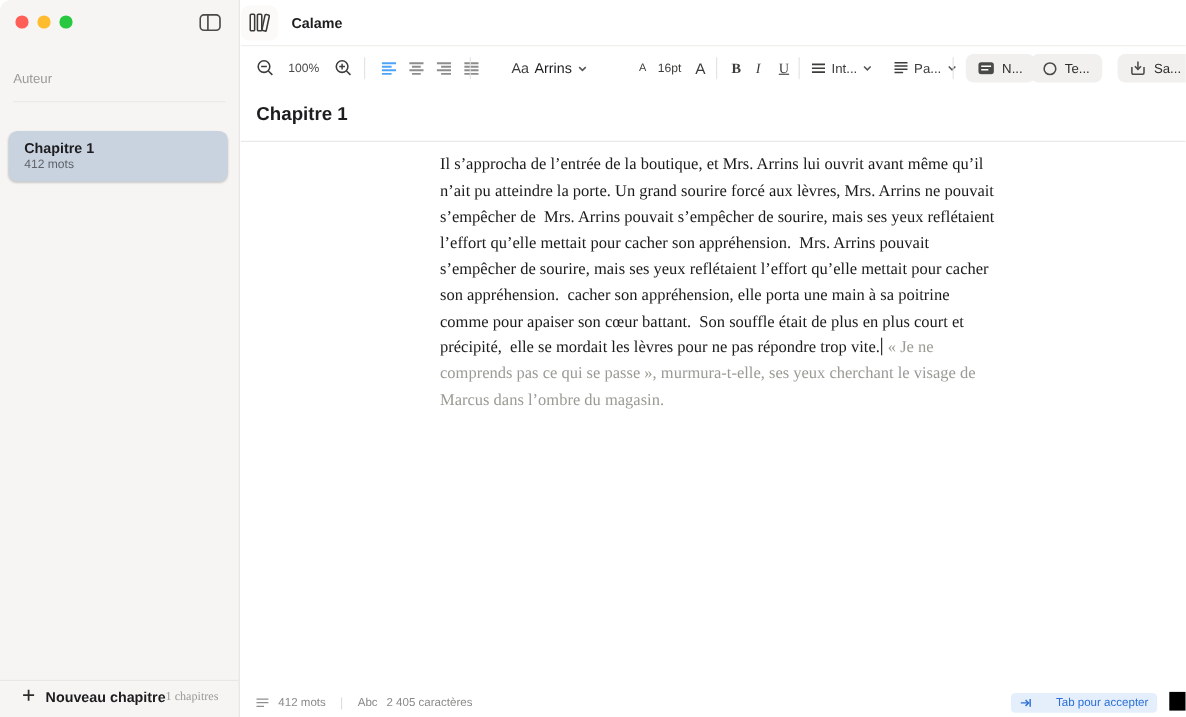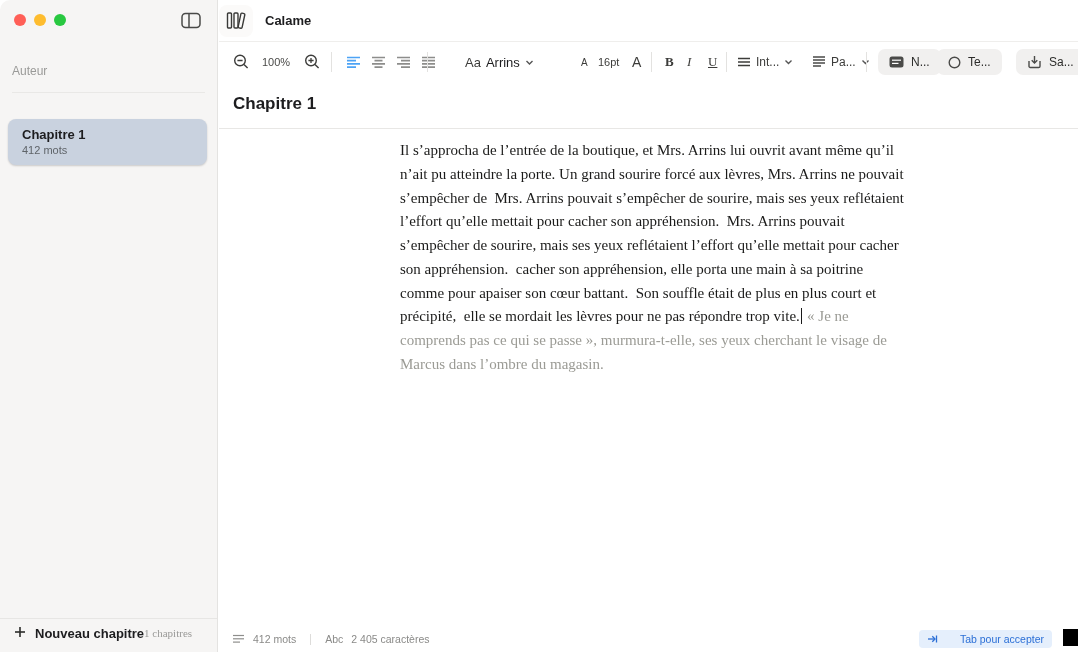--- a/index.html
+++ b/index.html
@@ -13,21 +13,21 @@
   .tl.red { background:#ff5f57; }
   .tl.yellow { background:#febc2e; }
   .tl.green { background:#28c840; }
   .sidebar-toggle { position:absolute; right:14px; top:12px; width:24px; height:20px; background:none; border:none; cursor:pointer; display:flex; align-items:center; justify-content:center; }
   .book-info { position:absolute; left:12px; right:12px; top:56px; padding-bottom:14px; border-bottom:1px solid #e9e8e6; }
   .book-title { font-size:17px; font-weight:700; color:#1d1d1f; }
   .book-author { margin-top:8px; font-size:12px; color:#9a9a98; }
   .chapter-item { position:absolute; left:8px; right:10px; top:119px; background:#c9d2df; border-radius:8px; padding:8px 14px 9px; box-shadow:0 1px 2px rgba(0,0,0,.18); cursor:pointer; }
   .ch-title { font-size:13px; font-weight:700; color:#1d1d1f; }
   .ch-words { margin-top:2px; font-size:11px; color:#5f6469; }
-  .sidebar-footer { position:absolute; left:0; right:0; bottom:0; height:34px; border-top:1px solid #e7e6e4; display:flex; align-items:center; justify-content:flex-start; padding:0 12px 5px 14px;margin-top:37px; }
+  .sidebar-footer { position:absolute; left:0; right:0; bottom:0; height:34px; border-top:1px solid #e7e6e4; display:flex; align-items:center; justify-content:center; padding:0 12px 5px 14px;margin-top:37px; }
   .new-chapter { display:flex; align-items:center; gap:9px; background:none; border:none; font-size:13px; font-weight:600; color:#1d1d1f; cursor:pointer; font-family:inherit; }
   .chapter-count { font-size:11px; color:#9a9a98;font-family:Liberation Serif, serif; }
 
   
   .main { position:absolute; left:219px; top:0; right:0; height:652px; background:#fff; }
   .titlebar { height:42px; border-bottom:1px solid #efeeec; display:flex; align-items:center; padding-left:0; }
   .app-icon-wrap { width:34px; height:32px; border-radius:8px; background:#fbfaf9; display:flex; align-items:center; justify-content:center; }
   .app-name { margin-left:12px; font-size:13px; font-weight:700; color:#1d1d1f; }
 
   .toolbar { position:relative; height:40px; }

